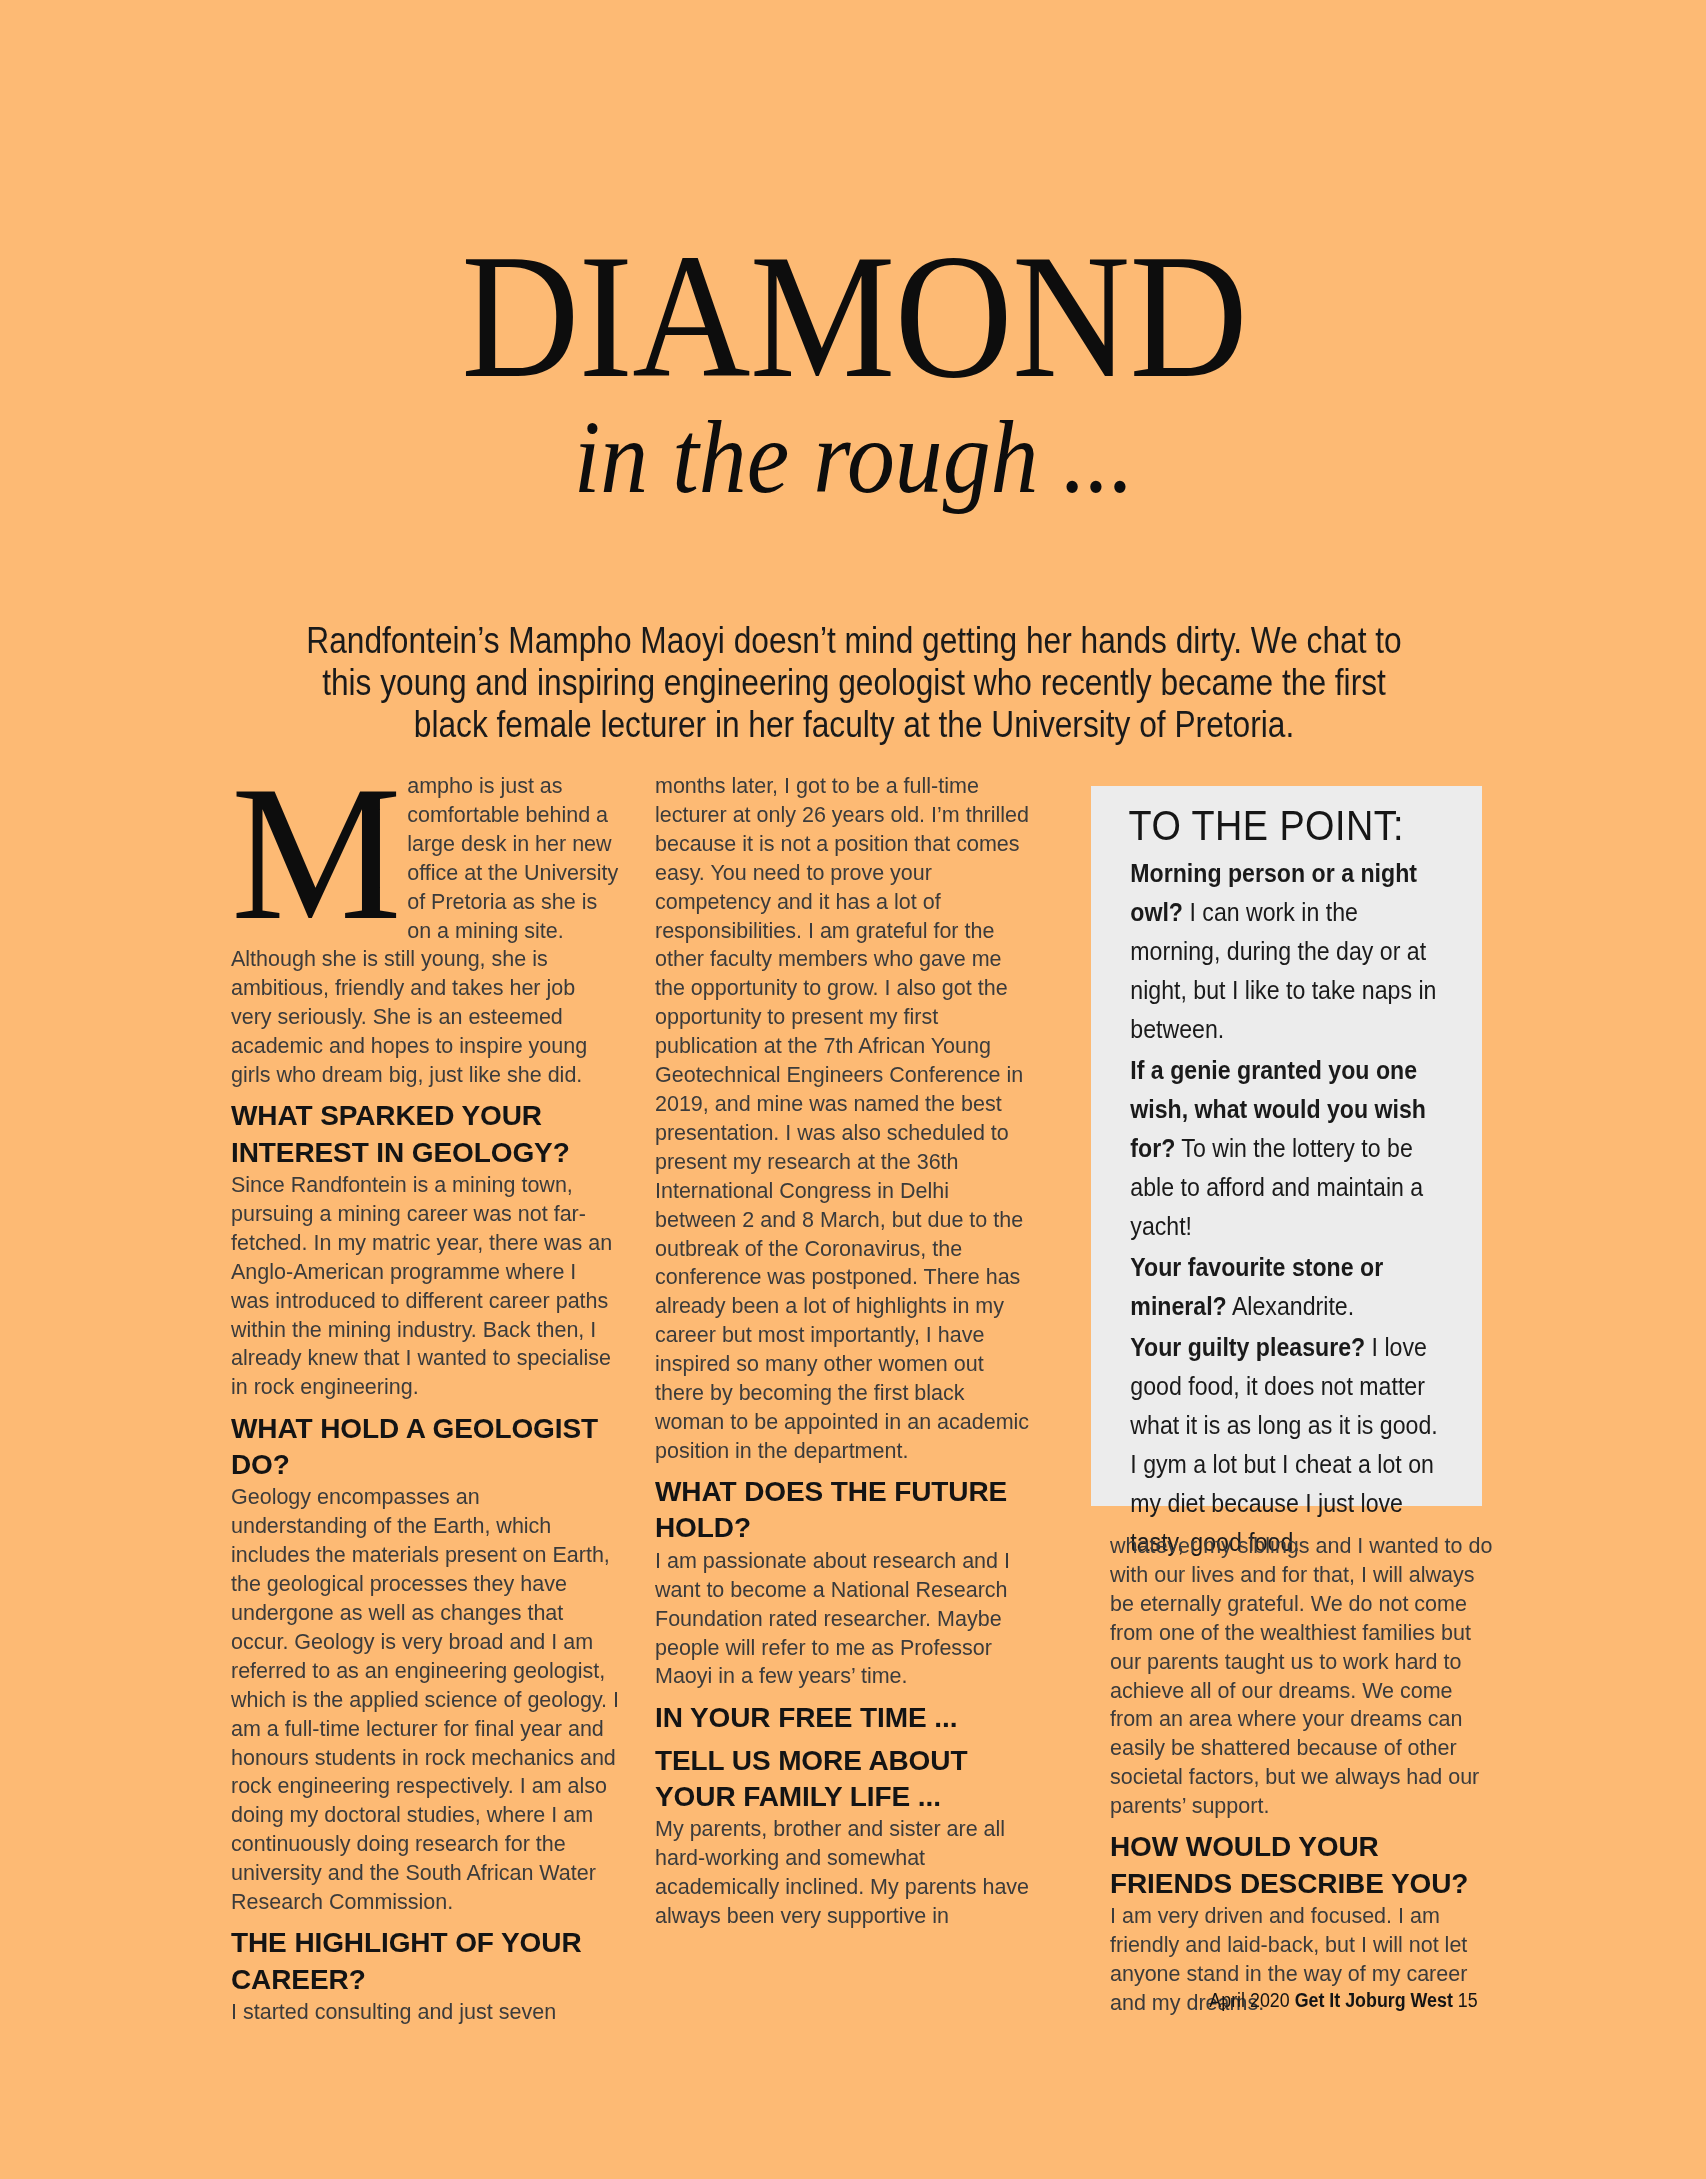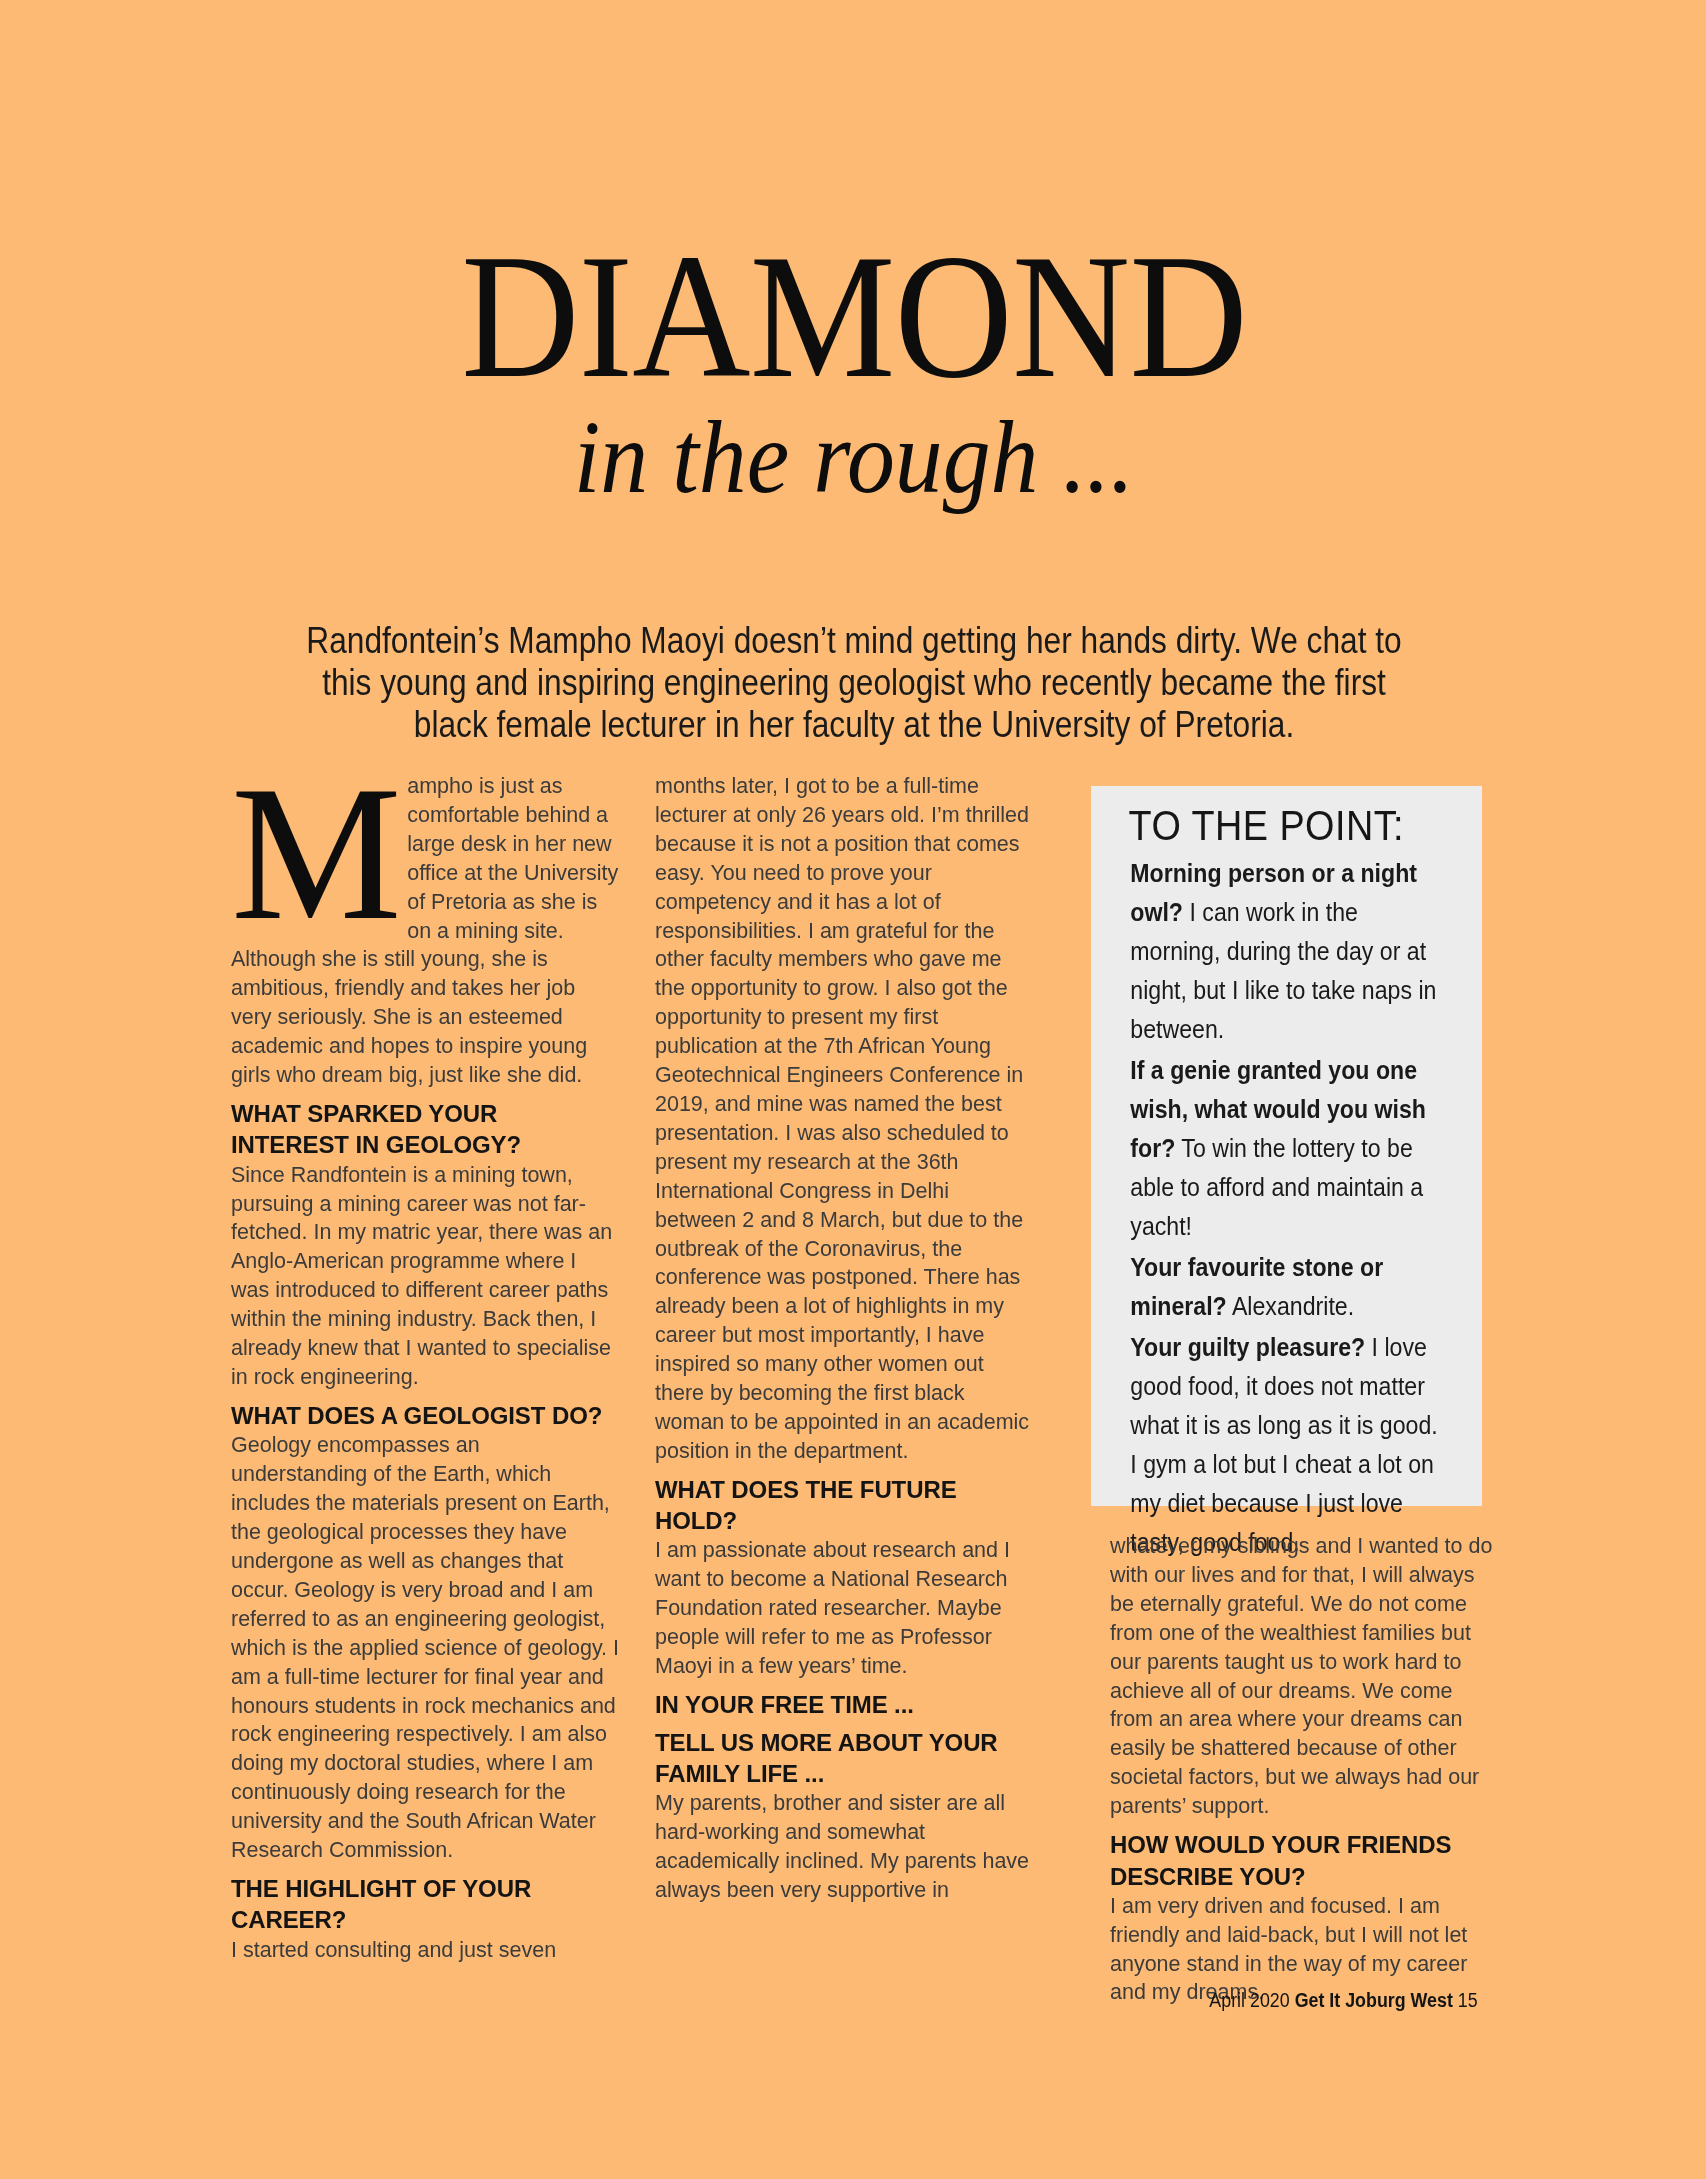--- a/index.html
+++ b/index.html
@@ -80,21 +80,21 @@
     line-height: 1.345;
     color: #3b3b3b;
     text-align: left;
   }
   .col p {
     margin: 0 0 0 0;
     font-weight: 400;
   }
   .col h3 {
     margin: 6.5px 0 0 0;
-    font-size: 24px;
+    font-size: 28px;
     line-height: 1.30;
     font-weight: 700;
     color: #141414;
     letter-spacing: -0.1px;
   }
   .col p + h3 { margin-top: 8.3px; }
 
   #col1 { left: 231px; width: 389px; }
   #col2 { left: 655px; width: 380px; }
   #col3 { left: 1091px; width: 391px; top: 1532px; margin-left: 19px; }
@@ -168,21 +168,21 @@
     <div class="headline-main">DIAMOND</div>
     <div class="headline-sub">in the rough ...</div>
   </div>
 
   <div class="standfirst">Randfontein’s Mampho Maoyi doesn’t mind getting her hands dirty. We chat to this young and inspiring engineering geologist who recently became the first black female lecturer in her faculty at the University of Pretoria.</div>
 
   <div class="col" id="col1">
     <p><span class="dropcap">M</span><span>ampho is just as comfortable behind a large desk in her new office at the University of Pretoria as she is on a mining site. Although she is still young, she is ambitious, friendly and takes her job very seriously. She is an esteemed academic and hopes to inspire young girls who dream big, just like she did.</span></p>
     <h3>WHAT SPARKED YOUR INTEREST IN GEOLOGY?</h3>
     <p>Since Randfontein is a mining town, pursuing a mining career was not far-fetched. In my matric year, there was an Anglo-American programme where I was introduced to different career paths within the mining industry. Back then, I already knew that I wanted to specialise in rock engineering.</p>
-    <h3>WHAT DOES A GEOLOGIST DO?</h3>
+    <h3>WHAT HOLD A GEOLOGIST DO?</h3>
     <p>Geology encompasses an understanding of the Earth, which includes the materials present on Earth, the geological processes they have undergone as well as changes that occur. Geology is very broad and I am referred to as an engineering geologist, which is the applied science of geology. I am a full-time lecturer for final year and honours students in rock mechanics and rock engineering respectively. I am also doing my doctoral studies, where I am continuously doing research for the university and the South African Water Research Commission.</p>
     <h3>THE HIGHLIGHT OF YOUR CAREER?</h3>
     <p>I started consulting and just seven</p>
   </div>
 
   <div class="col" id="col2">
     <p>months later, I got to be a full-time lecturer at only 26 years old. I’m thrilled because it is not a position that comes easy. You need to prove your competency and it has a lot of responsibilities. I am grateful for the other faculty members who gave me the opportunity to grow. I also got the opportunity to present my first publication at the 7th African Young Geotechnical Engineers Conference in 2019, and mine was named the best presentation. I was also scheduled to present my research at the 36th International Congress in Delhi between 2 and 8 March, but due to the outbreak of the Coronavirus, the conference was postponed. There has already been a lot of highlights in my career but most importantly, I have inspired so many other women out there by becoming the first black woman to be appointed in an academic position in the department.</p>
     <h3>WHAT DOES THE FUTURE HOLD?</h3>
     <p>I am passionate about research and I want to become a National Research Foundation rated researcher. Maybe people will refer to me as Professor Maoyi in a few years’ time.</p>
     <h3>IN YOUR FREE TIME ...</h3>

